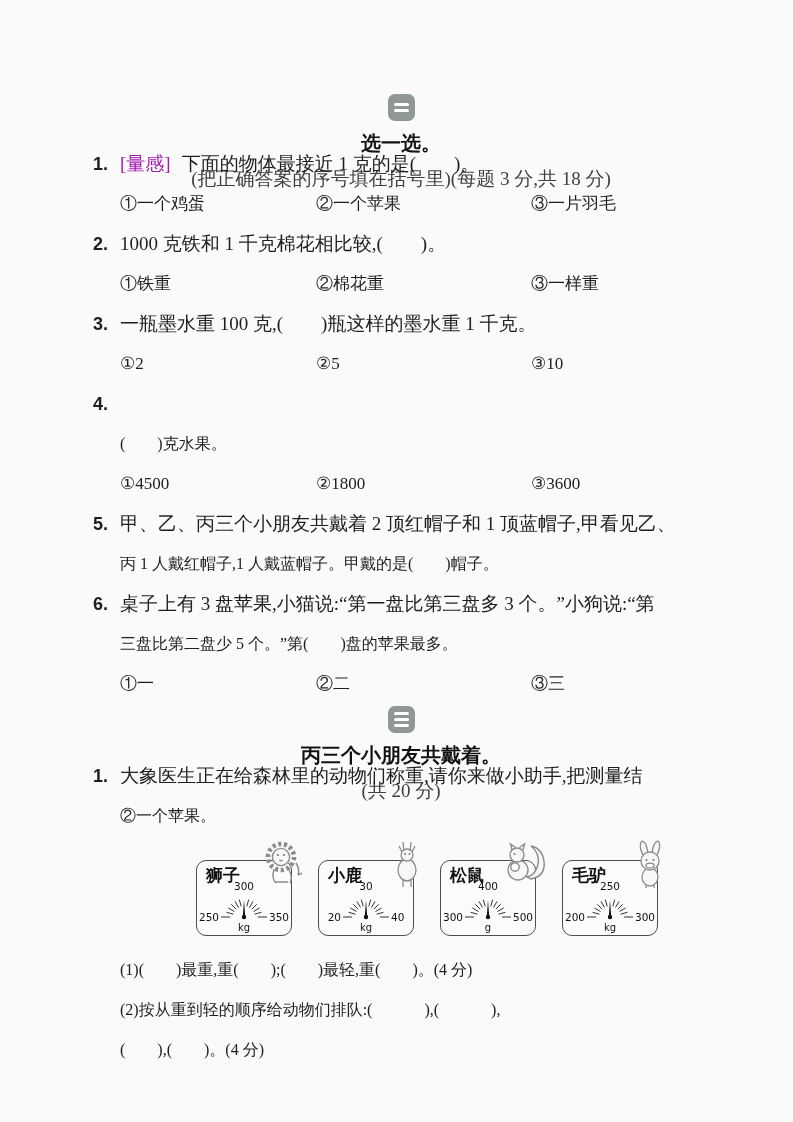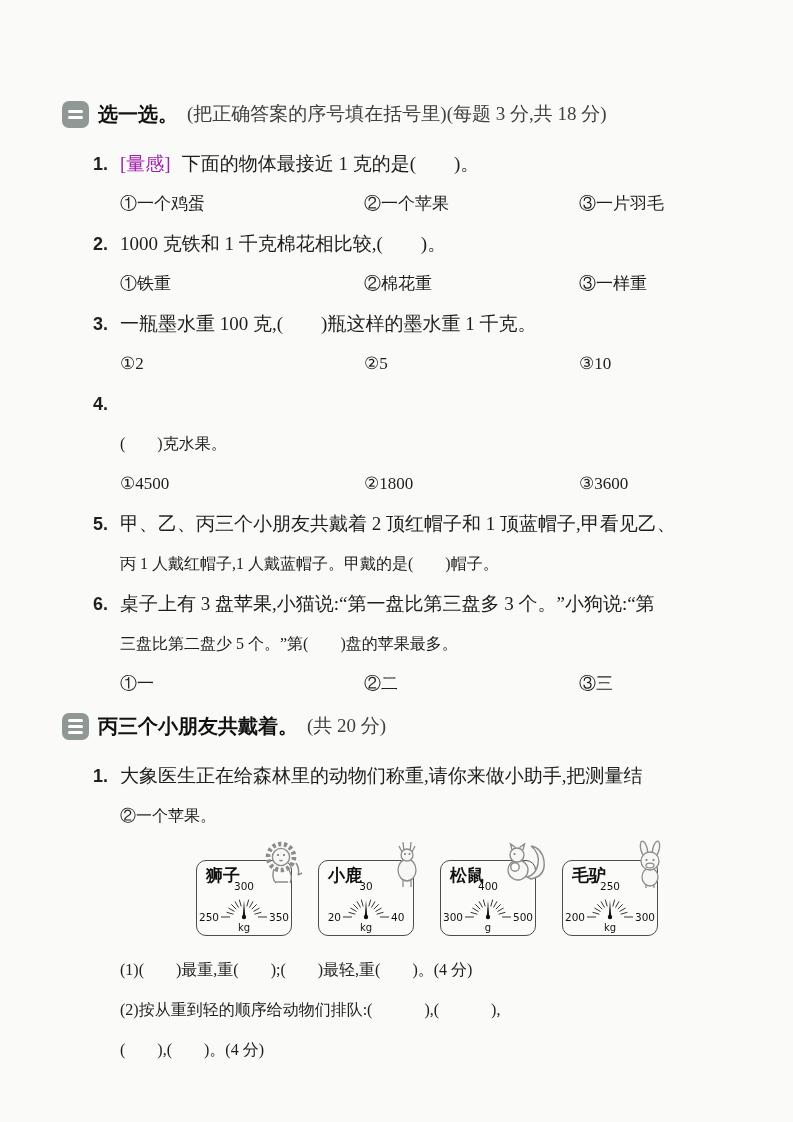--- a/index.html
+++ b/index.html
@@ -7,39 +7,39 @@
     position:relative;
     width:793px;height:1122px;
     background:#fafaf8;
     font-family:"Liberation Serif","DejaVu Serif",serif;
     color:#1e1e1e;
     overflow:hidden;
   }
   .content{position:absolute;left:62px;top:94px;width:678px;}
 
   
-  .sec-header{display:flex;align-items:center;gap:9px;height:40px;margin-bottom:10px;}
+  .sec-header{display:flex;align-items:center;gap:9px;height:40px;margin-bottom:10px;flex-direction:column;}
   .sec-icon{width:27px;height:27px;border-radius:7px;background:#8f9894;
     display:flex;flex-direction:column;justify-content:center;align-items:center;gap:3px;flex-shrink:0;}
   .sec-icon .bar{width:15px;height:3px;background:#ffffff;border-radius:2px;}
   .sec-title{font-family:"Liberation Sans","DejaVu Sans",sans-serif;font-weight:bold;font-size:20px;color:#111;}
   .sec-sub{font-size:19px;color:#404040;}
 
   
   .q-line{display:flex;margin-left:31px;line-height:40px;font-size:19px;}
   .q-num{font-family:"Liberation Sans","DejaVu Sans",sans-serif;font-weight:bold;font-size:18px;
     width:27px;flex-shrink:0;}
   .q-tag{color:#a21caf;margin-right:11px;white-space:nowrap;}
   .q-text{white-space:nowrap;}
   .q-cont{margin-left:58px;line-height:40px;font-size:16px;white-space:nowrap;}
 
   
   .opts{display:flex;margin-left:58px;line-height:40px;font-size:17px;}
   .opt1{width:196px;flex-shrink:0;}
-  .opt2{width:215px;flex-shrink:0;margin-left:48px;}
+  .opt2{width:215px;flex-shrink:0;}
   .opt3{flex:1;}
 
   
   .scales-row{display:flex;gap:26px;margin:24px 0 8px 134px;height:82px;}
   .scale-card{position:relative;width:94px;height:74px;border:1.6px solid #4d4d4d;
     border-radius:10px;background:#fbfbf9;flex-shrink:0;text-align:right;}
   .animal-name{position:absolute;top:3px;left:9px;font-size:17px;font-weight:bold;color:#111;}
   .dial{position:absolute;left:0;bottom:0;}
   .dial text{font-family:"DejaVu Sans","Liberation Sans",sans-serif;font-size:10.5px;fill:#111;}
   .dial .unit{font-size:10px;}

